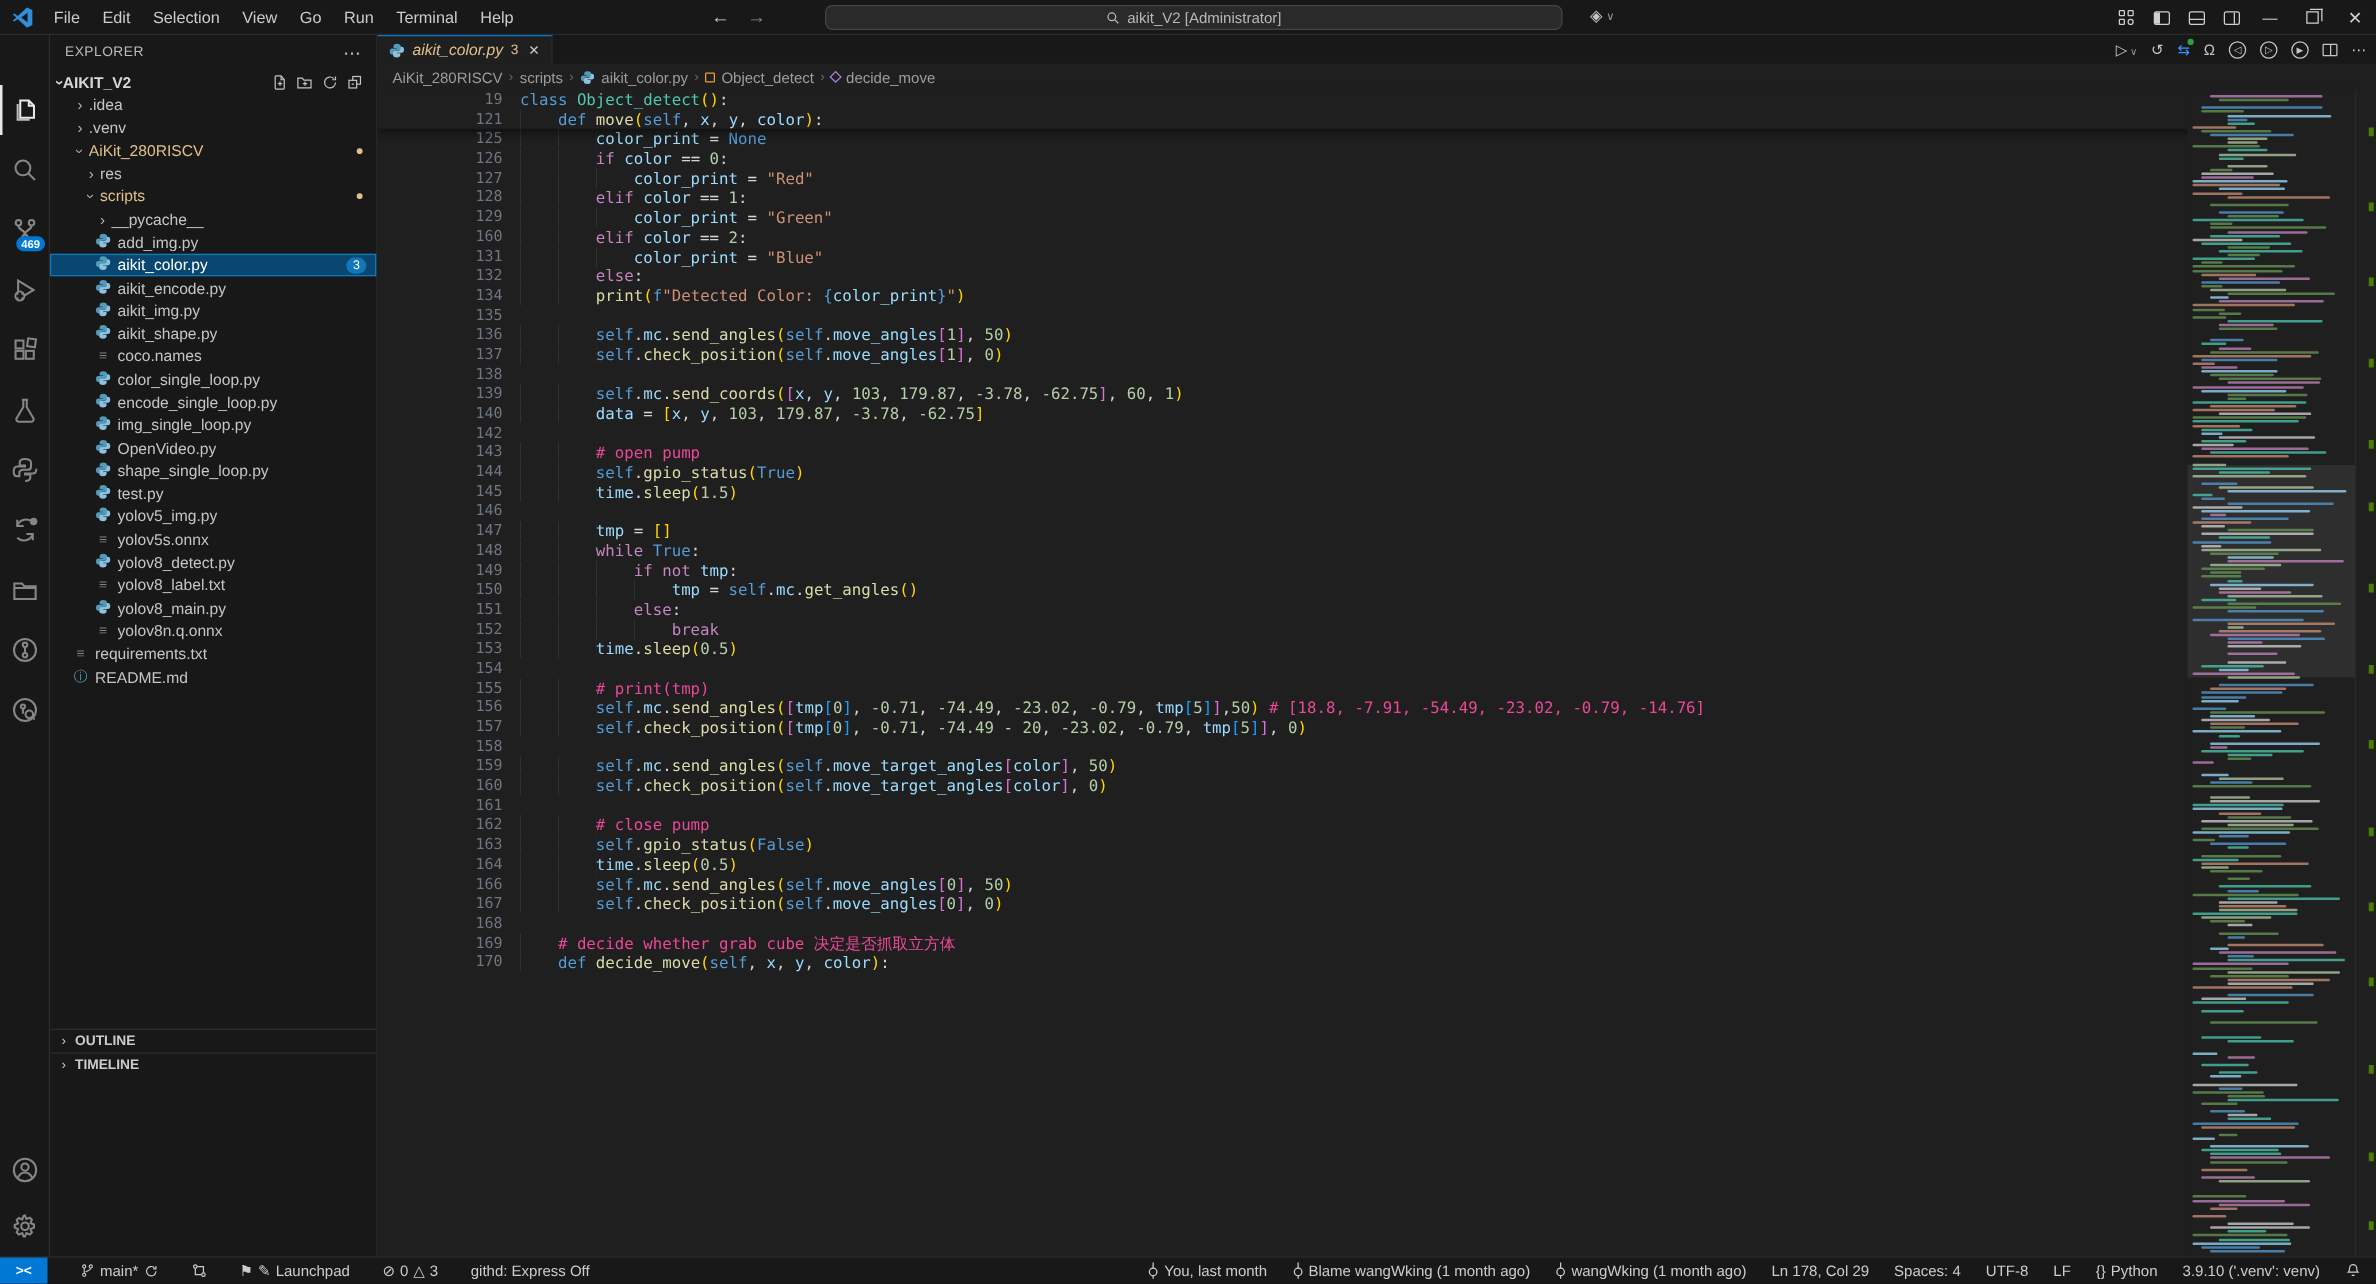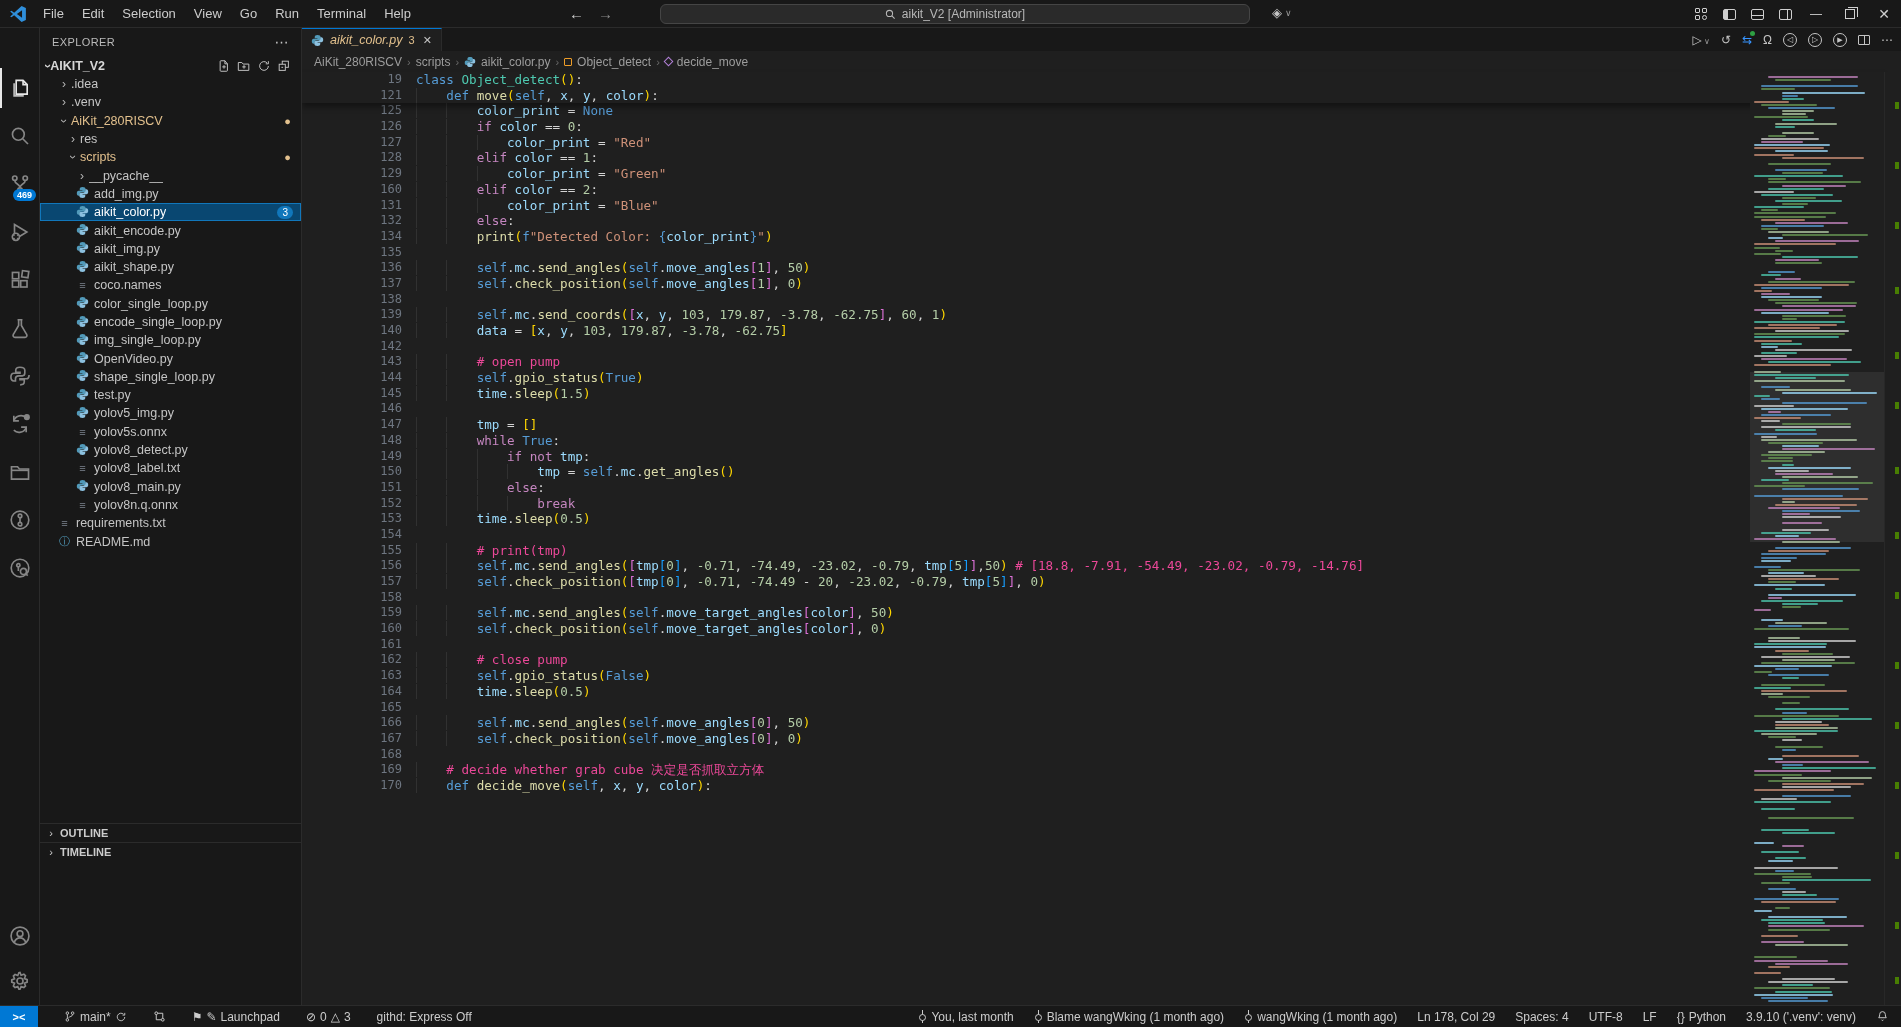--- a/index.html
+++ b/index.html
@@ -542,21 +542,20 @@
             <div class="crow"><span class="ln">155</span><span class="ct"><span class="ind">        </span><span class="tk-com"># print(tmp)</span></span></div>
             <div class="crow"><span class="ln">156</span><span class="ct"><span class="ind">        </span><span class="tk-kw">self</span><span class="tk-p">.</span><span class="tk-var">mc</span><span class="tk-p">.</span><span class="tk-fn">send_angles</span><span class="tk-b1">(</span><span class="tk-b2">[</span><span class="tk-var">tmp</span><span class="tk-b3">[</span><span class="tk-num">0</span><span class="tk-b3">]</span><span class="tk-p">, </span><span class="tk-num">-0.71</span><span class="tk-p">, </span><span class="tk-num">-74.49</span><span class="tk-p">, </span><span class="tk-num">-23.02</span><span class="tk-p">, </span><span class="tk-num">-0.79</span><span class="tk-p">, </span><span class="tk-var">tmp</span><span class="tk-b3">[</span><span class="tk-num">5</span><span class="tk-b3">]</span><span class="tk-b2">]</span><span class="tk-p">,</span><span class="tk-num">50</span><span class="tk-b1">)</span><span class="tk-p"> </span><span class="tk-com"># [18.8, -7.91, -54.49, -23.02, -0.79, -14.76]</span></span></div>
             <div class="crow"><span class="ln">157</span><span class="ct"><span class="ind">        </span><span class="tk-kw">self</span><span class="tk-p">.</span><span class="tk-fn">check_position</span><span class="tk-b1">(</span><span class="tk-b2">[</span><span class="tk-var">tmp</span><span class="tk-b3">[</span><span class="tk-num">0</span><span class="tk-b3">]</span><span class="tk-p">, </span><span class="tk-num">-0.71</span><span class="tk-p">, </span><span class="tk-num">-74.49</span><span class="tk-p"> - </span><span class="tk-num">20</span><span class="tk-p">, </span><span class="tk-num">-23.02</span><span class="tk-p">, </span><span class="tk-num">-0.79</span><span class="tk-p">, </span><span class="tk-var">tmp</span><span class="tk-b3">[</span><span class="tk-num">5</span><span class="tk-b3">]</span><span class="tk-b2">]</span><span class="tk-p">, </span><span class="tk-num">0</span><span class="tk-b1">)</span></span></div>
             <div class="crow"><span class="ln">158</span><span class="ct"></span></div>
             <div class="crow"><span class="ln">159</span><span class="ct"><span class="ind">        </span><span class="tk-kw">self</span><span class="tk-p">.</span><span class="tk-var">mc</span><span class="tk-p">.</span><span class="tk-fn">send_angles</span><span class="tk-b1">(</span><span class="tk-kw">self</span><span class="tk-p">.</span><span class="tk-var">move_target_angles</span><span class="tk-b2">[</span><span class="tk-var">color</span><span class="tk-b2">]</span><span class="tk-p">, </span><span class="tk-num">50</span><span class="tk-b1">)</span></span></div>
             <div class="crow"><span class="ln">160</span><span class="ct"><span class="ind">        </span><span class="tk-kw">self</span><span class="tk-p">.</span><span class="tk-fn">check_position</span><span class="tk-b1">(</span><span class="tk-kw">self</span><span class="tk-p">.</span><span class="tk-var">move_target_angles</span><span class="tk-b2">[</span><span class="tk-var">color</span><span class="tk-b2">]</span><span class="tk-p">, </span><span class="tk-num">0</span><span class="tk-b1">)</span></span></div>
             <div class="crow"><span class="ln">161</span><span class="ct"></span></div>
             <div class="crow"><span class="ln">162</span><span class="ct"><span class="ind">        </span><span class="tk-com"># close pump</span></span></div>
             <div class="crow"><span class="ln">163</span><span class="ct"><span class="ind">        </span><span class="tk-kw">self</span><span class="tk-p">.</span><span class="tk-fn">gpio_status</span><span class="tk-b1">(</span><span class="tk-kw">False</span><span class="tk-b1">)</span></span></div>
             <div class="crow"><span class="ln">164</span><span class="ct"><span class="ind">        </span><span class="tk-var">time</span><span class="tk-p">.</span><span class="tk-fn">sleep</span><span class="tk-b1">(</span><span class="tk-num">0.5</span><span class="tk-b1">)</span></span></div>
-            <div class="crow"><span class="ln">165</span><span class="ct"></span></div>
             <div class="crow"><span class="ln">166</span><span class="ct"><span class="ind">        </span><span class="tk-kw">self</span><span class="tk-p">.</span><span class="tk-var">mc</span><span class="tk-p">.</span><span class="tk-fn">send_angles</span><span class="tk-b1">(</span><span class="tk-kw">self</span><span class="tk-p">.</span><span class="tk-var">move_angles</span><span class="tk-b2">[</span><span class="tk-num">0</span><span class="tk-b2">]</span><span class="tk-p">, </span><span class="tk-num">50</span><span class="tk-b1">)</span></span></div>
             <div class="crow"><span class="ln">167</span><span class="ct"><span class="ind">        </span><span class="tk-kw">self</span><span class="tk-p">.</span><span class="tk-fn">check_position</span><span class="tk-b1">(</span><span class="tk-kw">self</span><span class="tk-p">.</span><span class="tk-var">move_angles</span><span class="tk-b2">[</span><span class="tk-num">0</span><span class="tk-b2">]</span><span class="tk-p">, </span><span class="tk-num">0</span><span class="tk-b1">)</span></span></div>
             <div class="crow"><span class="ln">168</span><span class="ct"></span></div>
             <div class="crow"><span class="ln">169</span><span class="ct"><span class="ind">    </span><span class="tk-com"># decide whether grab cube 决定是否抓取立方体</span></span></div>
             <div class="crow"><span class="ln">170</span><span class="ct"><span class="ind">    </span><span class="tk-kw">def </span><span class="tk-fn">decide_move</span><span class="tk-b1">(</span><span class="tk-kw">self</span><span class="tk-p">, </span><span class="tk-var">x</span><span class="tk-p">, </span><span class="tk-var">y</span><span class="tk-p">, </span><span class="tk-var">color</span><span class="tk-b1">)</span><span class="tk-p">:</span></span></div>
           </div>
         <div class="sticky" id="sticky-lines">
             <div class="crow"><span class="ln">19</span><span class="ct"><span class="tk-kw">class </span><span class="tk-cls">Object_detect</span><span class="tk-b1">()</span><span class="tk-p">:</span></span></div>
             <div class="crow"><span class="ln">121</span><span class="ct"><span class="ind">    </span><span class="tk-kw">def </span><span class="tk-fn">move</span><span class="tk-b1">(</span><span class="tk-kw">self</span><span class="tk-p">, </span><span class="tk-var">x</span><span class="tk-p">, </span><span class="tk-var">y</span><span class="tk-p">, </span><span class="tk-var">color</span><span class="tk-b1">)</span><span class="tk-p">:</span></span></div>
           </div>

